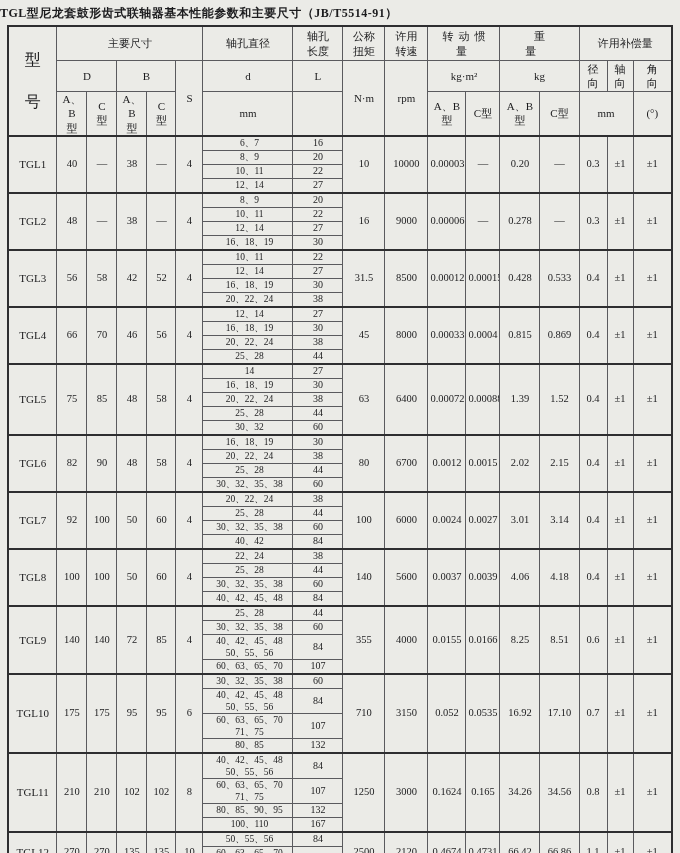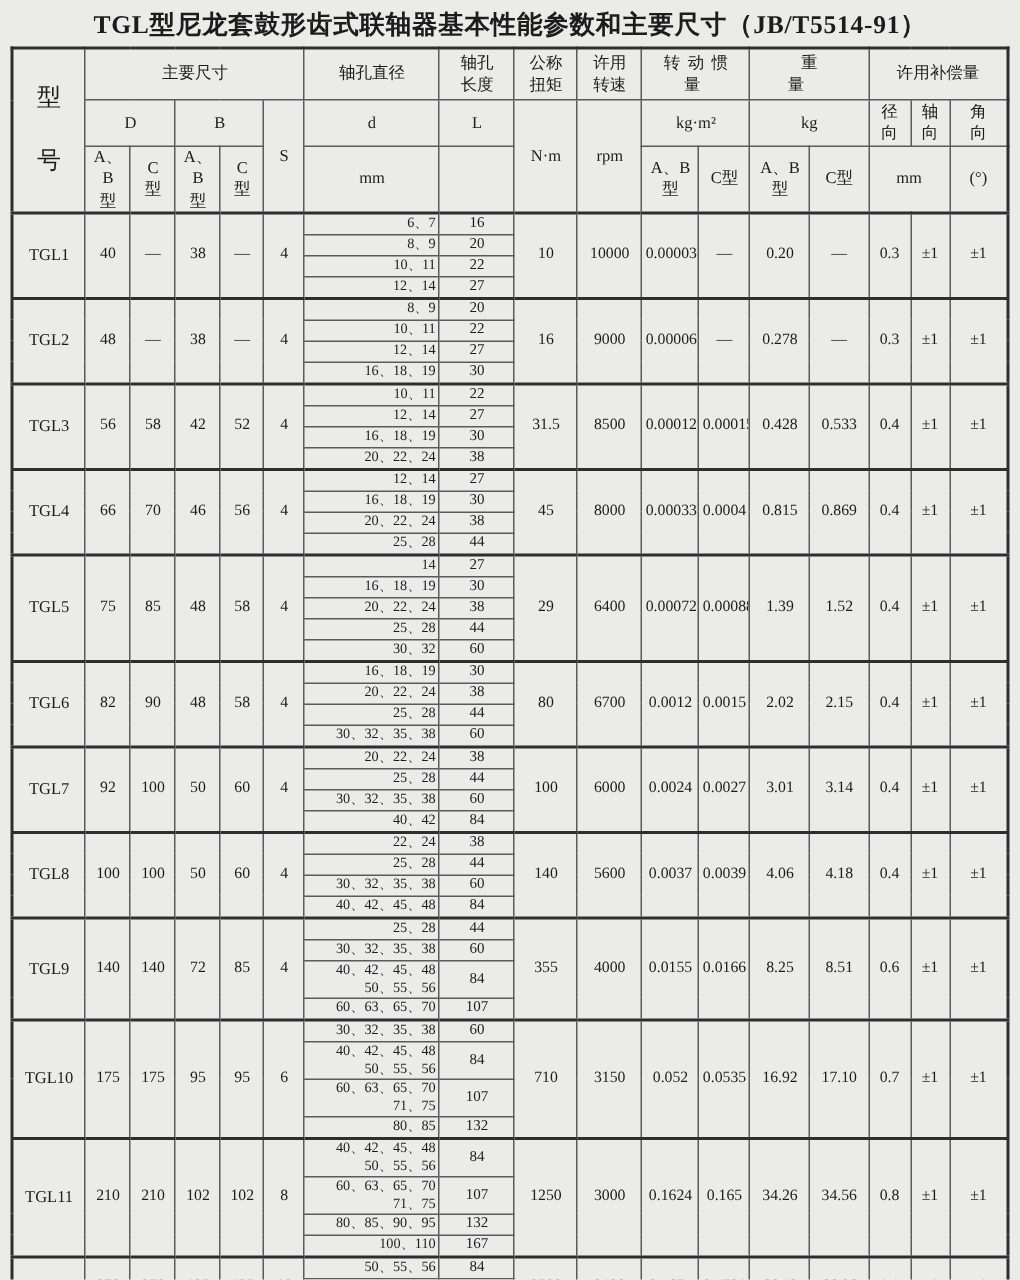--- a/index.html
+++ b/index.html
@@ -5,22 +5,22 @@
   html,body{margin:0;padding:0;}
   body{
     width:680px;height:853px;
     background:#ebebe7;
     font-family:"Liberation Serif","DejaVu Serif",serif;
     color:#1c1c1e;
     -webkit-font-smoothing:antialiased;
   }
   .page{width:680px;height:853px;overflow:hidden;}
   .title{
-    text-align:center;
-    font-size:17px;
+    text-align:left;
+    font-size:12px;
     font-weight:bold;
     letter-spacing:.5px;
     padding:5px 0 3px 0;
     white-space:nowrap;
   }
   table{
     border-collapse:collapse;
     table-layout:fixed;
     width:664px;
     margin:0 auto;
@@ -53,21 +53,21 @@
   th.spread{letter-spacing:.45em;text-indent:.45em;}
   th.spread-wide{letter-spacing:1.6em;text-indent:1.6em;text-align:center;}
   th.break{word-break:break-all;}
   tbody td{
     font-size:10.5px;
     line-height:12px;
     height:13px;
   }
   tbody td.model{font-size:11px;margin-top:20px;}
   tbody td.bore-d{
-    text-align:right;
+    text-align:center;
     padding-left:5px;
     font-size:9.5px;
     white-space:pre-line;
     line-height:12px;
   }
   tbody td.bore-l{font-size:10px;}
   tbody tr.model-start td{border-top:2px solid #2e2e30;}
 </style>
 </head>
 <body>
@@ -273,21 +273,21 @@
         </tr>
         <tr class="model-start">
           <td class="model" rowspan="5">TGL5</td>
           <td class="num" rowspan="5">75</td>
           <td class="num" rowspan="5">85</td>
           <td class="num" rowspan="5">48</td>
           <td class="num" rowspan="5">58</td>
           <td class="num" rowspan="5">4</td>
           <td class="bore-d">14</td>
           <td class="bore-l">27</td>
-          <td class="num" rowspan="5">29</td>
+          <td class="num" rowspan="5">63</td>
           <td class="num" rowspan="5">6400</td>
           <td class="num" rowspan="5">0.00072</td>
           <td class="num" rowspan="5">0.00088</td>
           <td class="num" rowspan="5">1.39</td>
           <td class="num" rowspan="5">1.52</td>
           <td class="num" rowspan="5">0.4</td>
           <td class="num" rowspan="5">±1</td>
           <td class="num" rowspan="5">±1</td>
         </tr>
         <tr>

